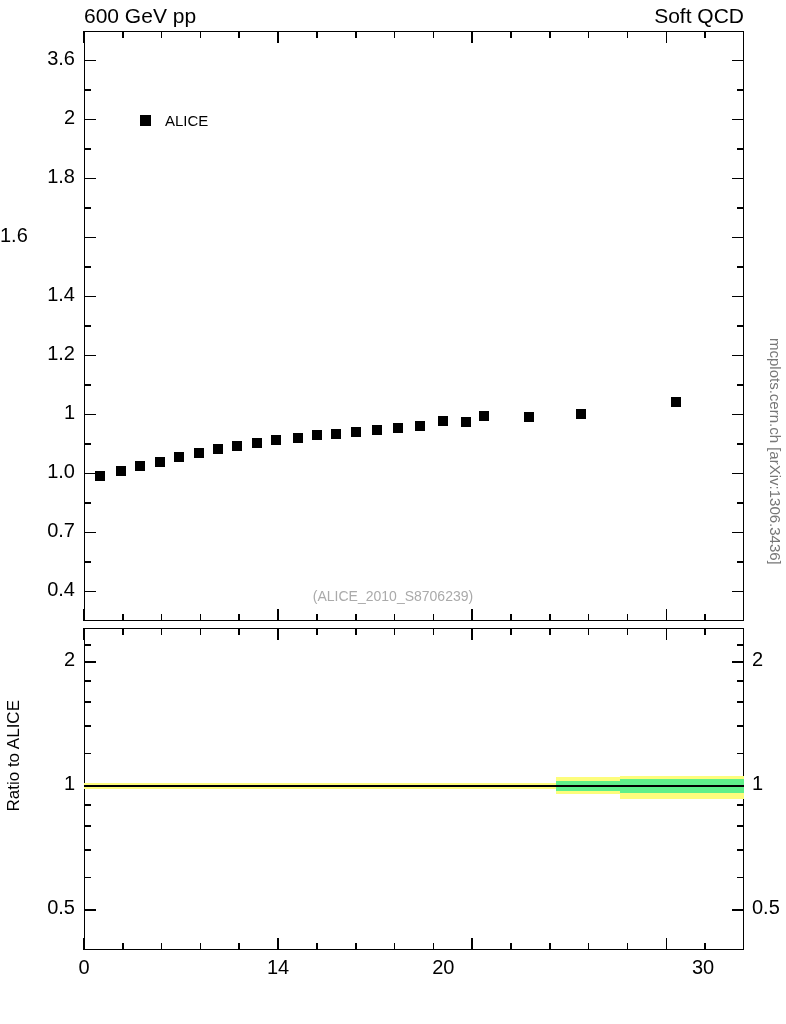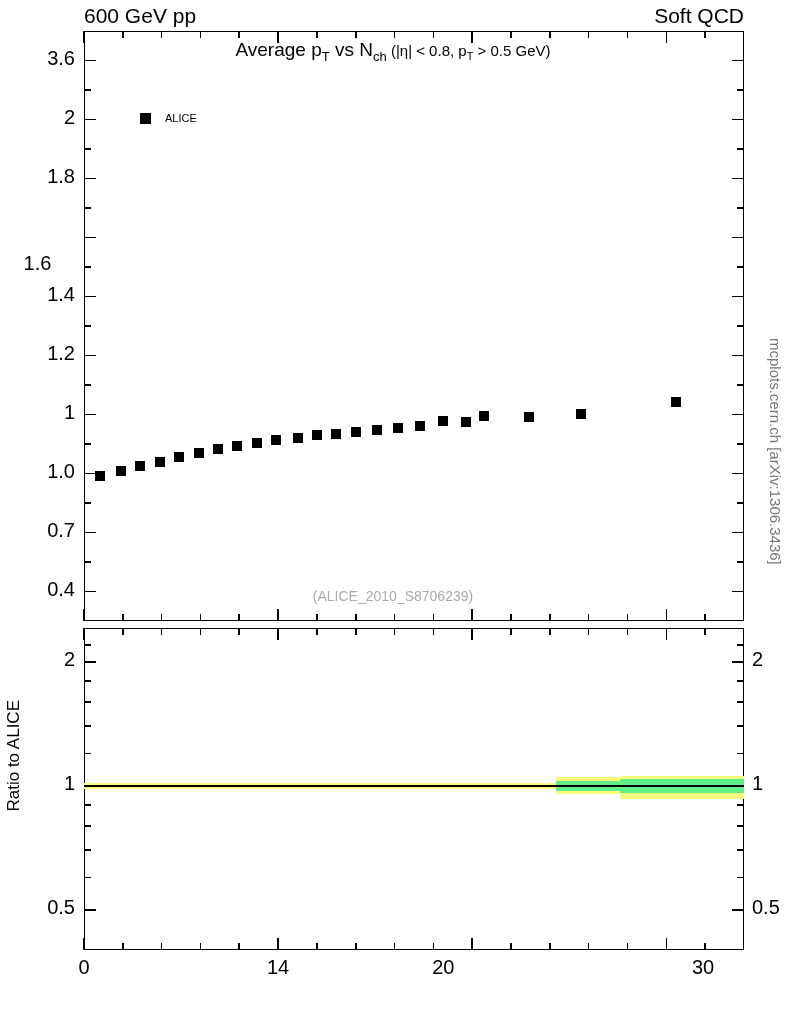--- a/index.html
+++ b/index.html
@@ -57,21 +57,21 @@
     color: #aaaaaa;
     left: 50%;
     transform: translateX(-50%);
     top: 588px;
     white-space: nowrap;
   }
 
   
   #legend { left: 140px; top: 112px; display: flex; align-items: center; gap: 14px; }
   #legend .marker { width: 11px; height: 11px; background: #000; display: block; }
-  #legend .lbl { font-size: 11px; }
+  #legend .lbl { font-size: 15px; }
 
   
   #side-text {
     right: 2px;
     top: 338px;
     font-size: 15px;
     color: #777777;
     writing-mode: vertical-rl;
     white-space: nowrap;
     letter-spacing: 0px;
@@ -112,23 +112,20 @@
 </head>
 <body>
 
 <div id="root">
 
   <div class="abs hdr" id="hdr-left">600 GeV pp</div>
   <div class="abs hdr" id="hdr-right">Soft QCD</div>
 
   <div class="abs frame" id="main-frame"></div>
 
-  <div class="abs" id="chart-title">
-    <span>Average p</span><span class="sub">T</span><span> vs N</span><span class="sub">ch</span><span class="small"> <span>(|η| &lt; 0.8, p</span><span class="sub">T</span><span> &gt; 0.5 GeV)</span></span>
-  </div>
 
   <div class="abs" id="legend">
     <span class="marker"></span>
     <span class="lbl">ALICE</span>
   </div>
 
   <div class="abs" id="watermark">(ALICE_2010_S8706239)</div>
 
   <div class="abs" id="side-text">mcplots.cern.ch [arXiv:1306.3436]</div>
 
@@ -206,21 +203,21 @@
       <div class="tick" style="left: 626.729px; top: 31px; width: 1.6px; height: 7px;"></div>
       <div class="tick" style="left: 665.553px; top: 609px; width: 1.6px; height: 12px;"></div>
       <div class="tick" style="left: 665.553px; top: 31px; width: 1.6px; height: 12px;"></div>
       <div class="tick" style="left: 704.376px; top: 614px; width: 1.6px; height: 7px;"></div>
       <div class="tick" style="left: 704.376px; top: 31px; width: 1.6px; height: 7px;"></div>
     </div>
   <div class="abs" id="main-labels">
       <div class="ticklabel" style="left: 0px; width: 75px; text-align: right; top: 46.5px;">3.6</div>
       <div class="ticklabel" style="left: 0px; width: 75px; text-align: right; top: 105.5px;">2</div>
       <div class="ticklabel" style="left: 0px; width: 75px; text-align: right; top: 164.5px;">1.8</div>
-      <div class="ticklabel" style="left: 0px; width: 75px; text-align: center; top: 223.5px; margin-top: 28px;">1.6</div>
+      <div class="ticklabel" style="left: 0px; width: 75px; text-align: left; top: 223.5px;">1.6</div>
       <div class="ticklabel" style="left: 0px; width: 75px; text-align: right; top: 282.5px;">1.4</div>
       <div class="ticklabel" style="left: 0px; width: 75px; text-align: right; top: 341.5px;">1.2</div>
       <div class="ticklabel" style="left: 0px; width: 75px; text-align: right; top: 400.5px;">1</div>
       <div class="ticklabel" style="left: 0px; width: 75px; text-align: right; top: 459.5px;">1.0</div>
       <div class="ticklabel" style="left: 0px; width: 75px; text-align: right; top: 518.5px;">0.7</div>
       <div class="ticklabel" style="left: 0px; width: 75px; text-align: right; top: 577.5px;">0.4</div>
     </div>
   <div class="abs" id="points-layer">
       <div class="pt" style="left: 99.5294px; top: 475.565px;"></div>
       <div class="pt" style="left: 120.882px; top: 471.14px;"></div>

